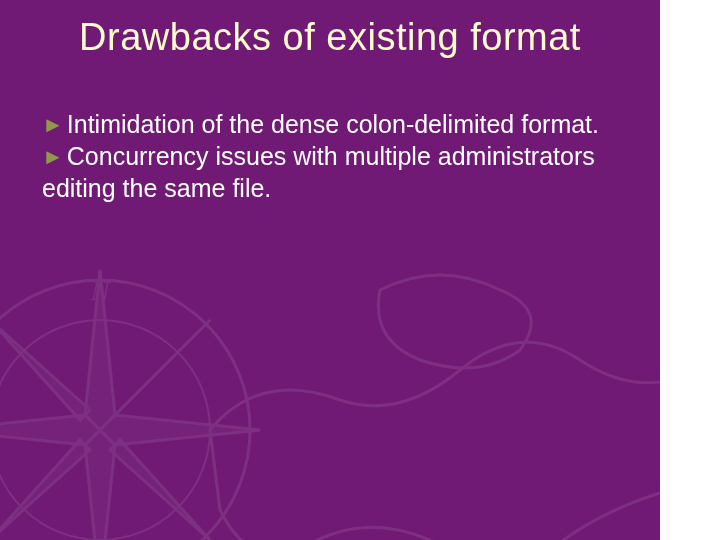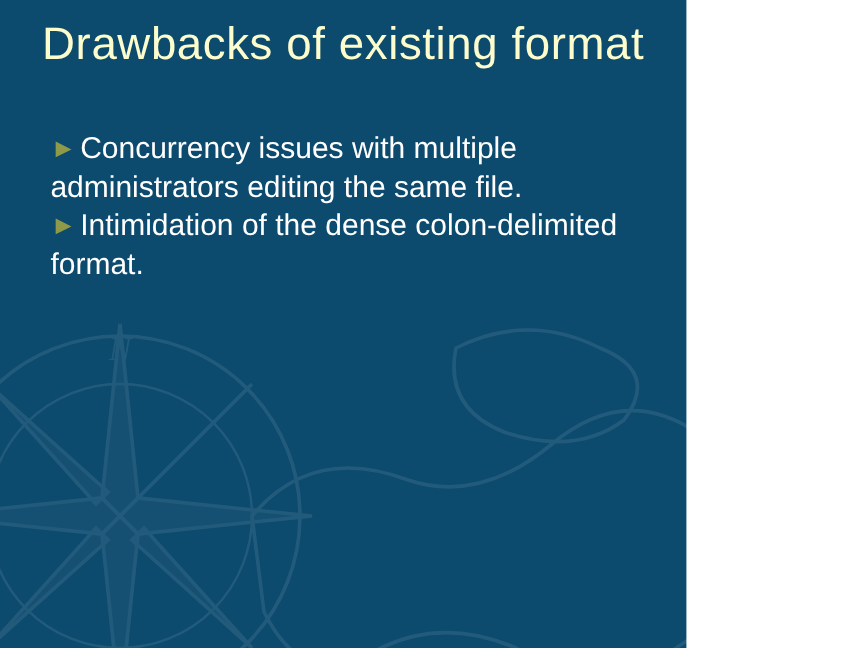--- a/index.html
+++ b/index.html
@@ -4,23 +4,23 @@
 <style>
   html, body {
     margin: 0;
     padding: 0;
     width: 720px;
     height: 540px;
     overflow: hidden;
   }
   .slide {
     position: relative;
-    width: 572px;
+    width: 660px;
     height: 540px;
-    background: #0c4a6e;
+    background: #701a75;
     font-family: Verdana, Tahoma, Geneva, sans-serif;
     color: #ffffff;
     box-sizing: border-box;
   }
   .bg-art {
     position: absolute;
     inset: 0;
     pointer-events: none;
     opacity: 0.09;
   }
@@ -95,20 +95,20 @@
       </g>
       <text x="180" y="50" text-anchor="middle" font-size="28" fill="#ffffff" font-family="serif" font-style="italic">N</text>
       <text x="52" y="320" text-anchor="middle" font-size="26" fill="#ffffff" font-family="serif" font-style="italic">S</text>
     </svg>
   </div>
 
   <div class="title">Drawbacks of existing format</div>
 
   <div class="body">
     <div class="bullet">
-      <span class="arrow">►</span><span>Concurrency issues with multiple administrators editing the same file.</span>
+      <span class="arrow">►</span><span>Intimidation of the dense colon-delimited format.</span>
     </div>
     <div class="bullet">
-      <span class="arrow">►</span><span>Intimidation of the dense colon-delimited format.</span>
+      <span class="arrow">►</span><span>Concurrency issues with multiple administrators editing the same file.</span>
     </div>
   </div>
 
 </div>
 
 </body></html>

